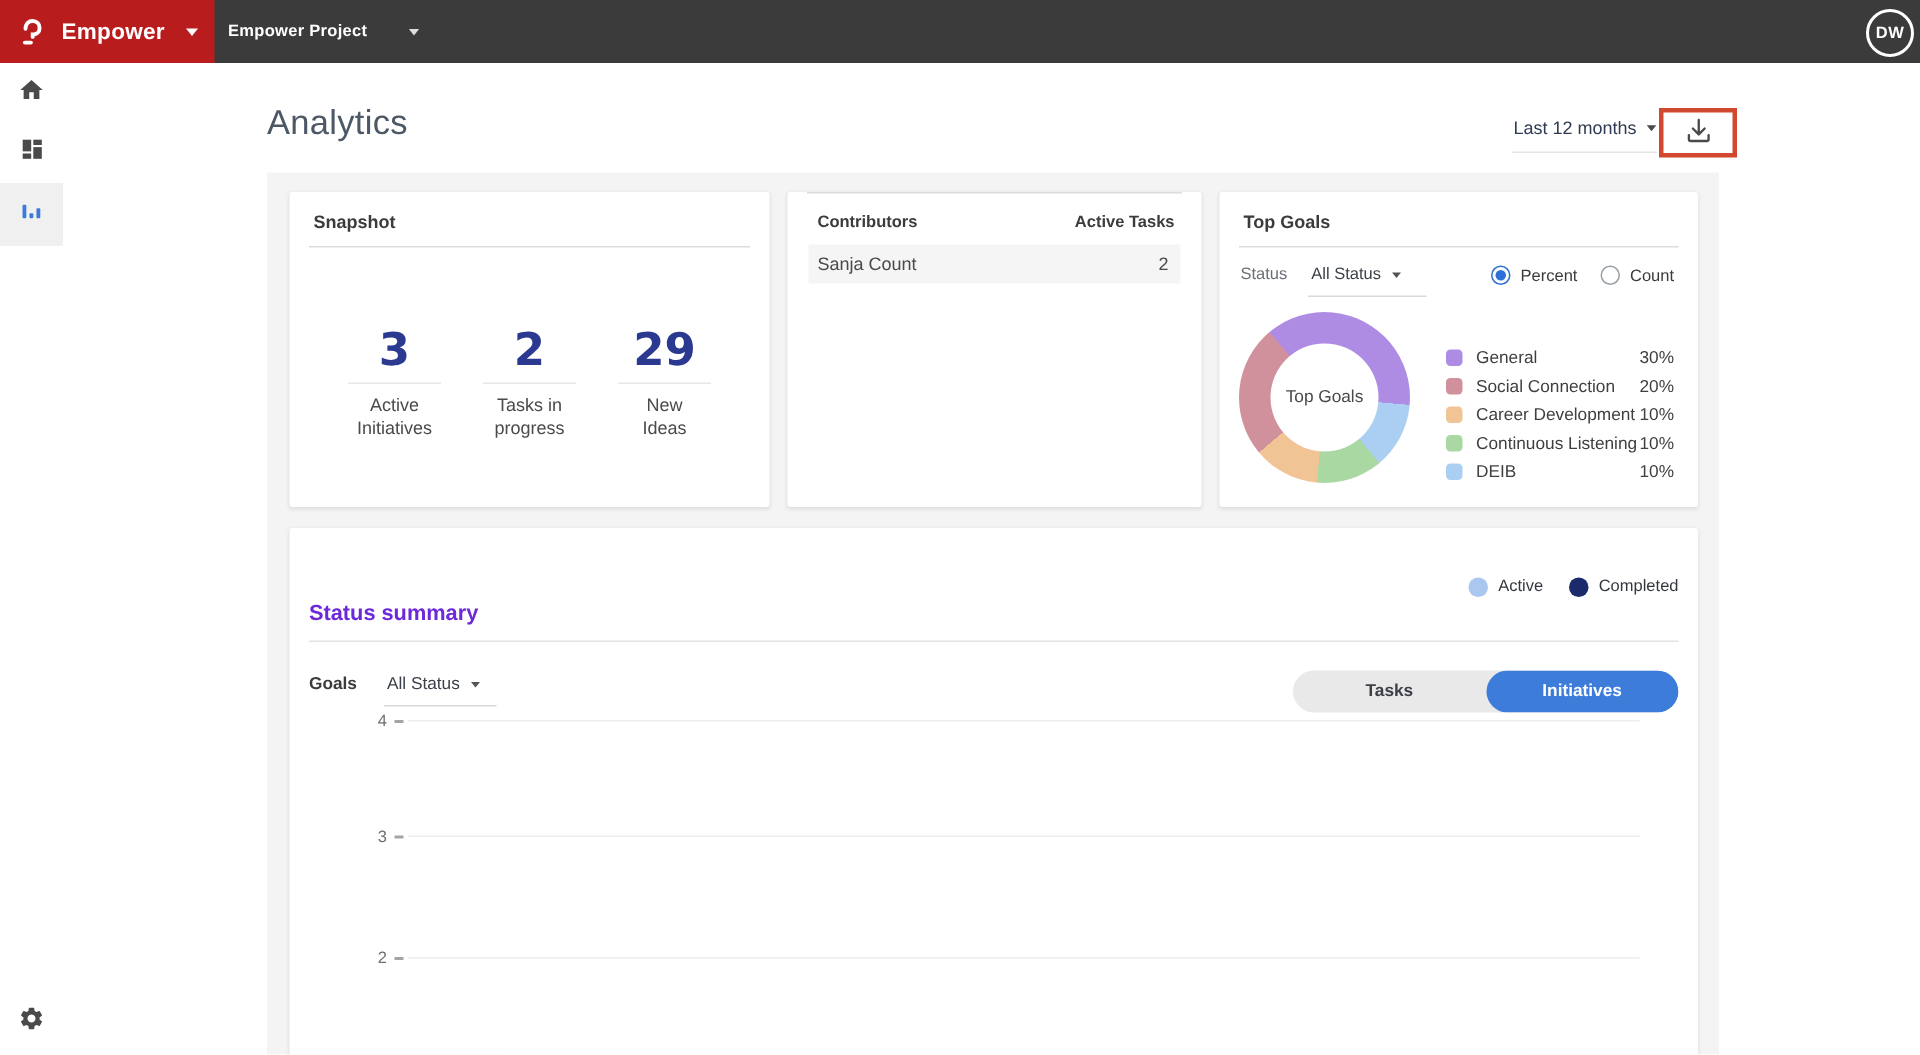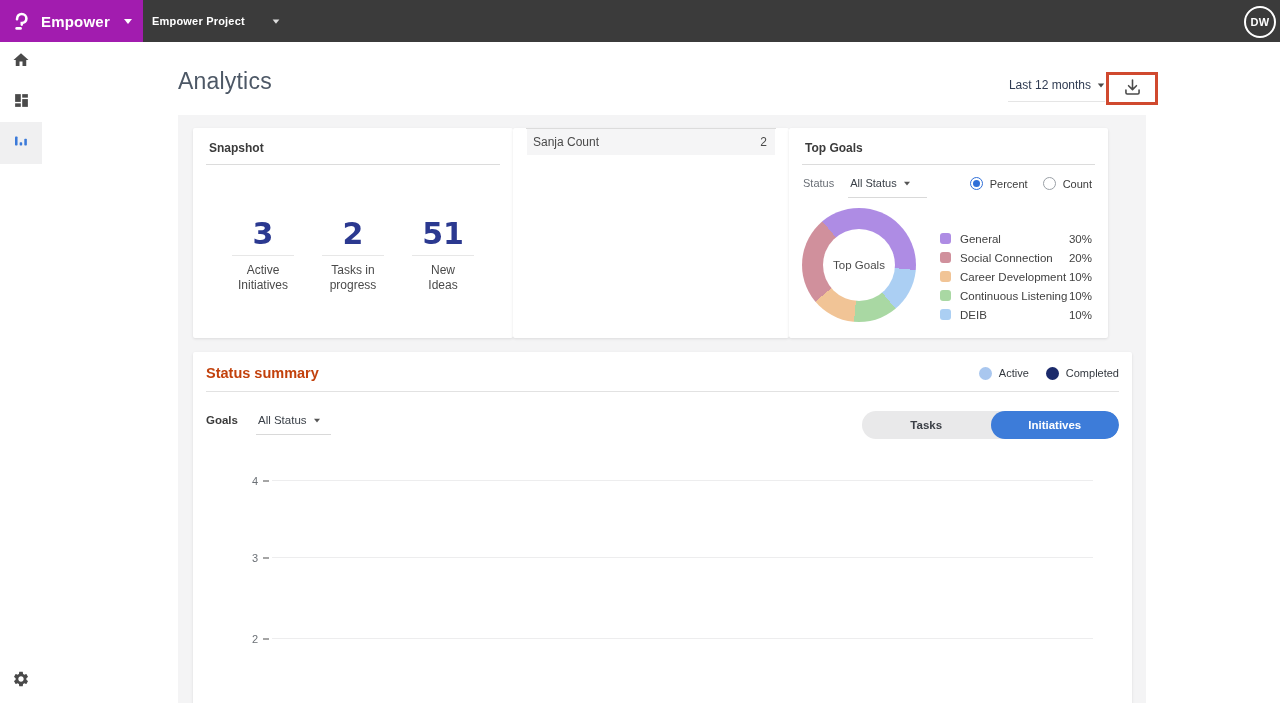--- a/index.html
+++ b/index.html
@@ -1,20 +1,20 @@
 <!DOCTYPE html>
 <html><head>
 <meta charset="utf-8">
 <style>
   html,body{margin:0;padding:0;}
   body{width:1280px;height:703px;position:relative;overflow:hidden;background:#fff;
        font-family:"Liberation Sans",sans-serif;-webkit-font-smoothing:antialiased;}
   
   .topbar{position:absolute;top:0;left:0;right:0;height:42px;background:#3b3b3b;display:flex;align-items:center;z-index:5;}
-  .brand{width:143px;height:42px;background:#a21caf;display:flex;align-items:center;padding-left:13px;box-sizing:border-box;cursor:pointer;}
+  .brand{width:143px;height:42px;background:#b91c1c;display:flex;align-items:center;padding-left:13px;box-sizing:border-box;cursor:pointer;}
   .brand-logo{margin-right:11px;display:flex;}
   .brand-name{color:#fff;font-weight:bold;font-size:15px;letter-spacing:.2px;}
   .caret{width:0;height:0;border-left:4px solid transparent;border-right:4px solid transparent;border-top:5px solid currentColor;display:inline-block;}
   .brand .caret{color:#fff;margin-left:14px;}
   .project-select{display:flex;align-items:center;justify-content:space-between;margin-left:9px;width:128px;color:#fff;font-size:11px;font-weight:bold;letter-spacing:.2px;cursor:pointer;}
   .project-select .caret{color:#ddd;transform:scale(.85);}
   .avatar{position:absolute;right:4px;top:6px;width:28px;height:28px;border:2px solid #fff;border-radius:50%;color:#fff;font-size:11px;font-weight:bold;display:flex;align-items:center;justify-content:center;letter-spacing:.3px;cursor:pointer;}
   
   .sidebar{position:absolute;top:42px;left:0;width:42px;bottom:0;background:#fff;z-index:4;}
   .side-item{width:42px;height:40px;display:flex;align-items:center;justify-content:center;cursor:pointer;}
@@ -22,21 +22,21 @@
   .side-item.settings{position:absolute;bottom:2px;left:0;}
   
   .page-title{position:absolute;left:178px;top:68px;font-size:23px;font-weight:500;color:#4d5866;letter-spacing:.2px;}
   .range-select{position:absolute;left:1008px;top:78px;width:97px;display:flex;align-items:center;justify-content:flex-end;gap:6px;
                 font-size:12px;font-weight:500;color:#2f3b52;border-bottom:1px solid #e5e5e5;padding-bottom:9px;cursor:pointer;}
   .range-select .caret{color:#4a4a4a;transform:scale(.8);}
   .dl-highlight{position:absolute;left:1106px;top:72px;width:52px;height:33px;border:3px solid #d0492f;box-sizing:border-box;display:flex;align-items:center;justify-content:center;}
   .dl-btn{display:flex;align-items:center;justify-content:center;width:100%;height:100%;cursor:pointer;background:transparent;border:none;}
   
   .container{position:absolute;left:178px;top:115px;width:968px;bottom:0;background:#f4f4f5;box-sizing:border-box;padding:13px 14px 0 15px;}
-  .cards-row{display:flex;height:210px;}
+  .cards-row{display:flex;gap:12px;height:210px;}
   .card{background:#fff;border-radius:2px;box-shadow:0 1px 3px rgba(0,0,0,.10);box-sizing:border-box;}
   .card-title{font-size:12px;font-weight:bold;color:#3b3b3b;padding:13px 16px 9px;}
   .card-divider{border-top:1px solid #dcdcdc;margin:0 13px;}
   
   .card.snapshot{width:320px;}
   .stats{display:flex;justify-content:center;gap:12px;margin-top:52px;text-align:center;}
   .stat{width:78px;}
   .stat-value{font-size:30px;font-weight:bold;color:#2b3990;font-family:"DejaVu Sans",sans-serif;line-height:1.1;}
   .stat-rule{border-top:1px solid #e7e7e7;margin:5px 8px 7px;}
   .stat-label{font-size:12px;color:#4a4a4a;line-height:1.25;white-space:pre-line;}
@@ -59,21 +59,21 @@
   .tg-body{display:flex;margin-top:10px;}
   .donut{width:114px;height:114px;border-radius:50%;margin-left:13px;position:relative;flex:none;}
   .donut-hole{position:absolute;inset:21px;background:#fff;border-radius:50%;display:flex;align-items:center;justify-content:center;font-size:11.5px;color:#4a4a4a;}
   .tg-legend{flex:1;margin:21px 16px 0 24px;}
   .legend-row{display:flex;align-items:center;height:19px;font-size:11.5px;color:#3f3f3f;}
   .swatch{width:11px;height:11px;border-radius:3px;margin-right:9px;flex:none;}
   .legend-label{flex:1;}
   
   .ss-card{margin-top:14px;height:560px;position:relative;}
   .ss-head{display:flex;align-items:center;padding:13px 13px 10px;}
-  .ss-title{font-size:14.5px;font-weight:bold;color:#c2410c;}
+  .ss-title{font-size:14.5px;font-weight:bold;color:#6d28d9;margin-top:36px;}
   .ss-legend{margin-left:auto;display:flex;align-items:center;gap:17px;font-size:11px;color:#33383f;}
   .ss-legend-item{display:flex;align-items:center;gap:7px;}
   .dot{width:13px;height:13px;border-radius:50%;flex:none;}
   .ss-divider{border-top:1px solid #e2e2e2;margin:0 13px;}
   .ss-controls{display:flex;align-items:flex-start;margin:19px 13px 0;}
   .goals-label{font-size:11.5px;font-weight:bold;color:#3b3b3b;margin-right:18px;padding-top:3px;}
   .ss-status-value{font-size:11.5px;color:#3b4149;font-weight:500;display:flex;align-items:center;gap:6px;border-bottom:1px solid #d9d9d9;padding:3px 10px 8px 2px;cursor:pointer;}
   .ss-status-value .caret{color:#555;transform:scale(.75);}
   .toggle{margin-left:auto;display:flex;width:257px;height:28px;background:#e9e9ea;border-radius:14px;overflow:hidden;}
   .toggle-opt{flex:1;display:flex;align-items:center;justify-content:center;font-size:11.5px;font-weight:bold;color:#3b3f46;border-radius:14px;cursor:pointer;}
@@ -170,30 +170,34 @@
             <div class="stat-label">Active
 Initiatives</div>
           </div>
           <div class="stat">
             <div class="stat-value">2</div>
             <div class="stat-rule"></div>
             <div class="stat-label">Tasks in
 progress</div>
           </div>
           <div class="stat">
-            <div class="stat-value">51</div>
+            <div class="stat-value">29</div>
             <div class="stat-rule"></div>
             <div class="stat-label">New
 Ideas</div>
           </div>
         </div>
     </div>
 
     <div class="card contributors">
       <div class="card-divider"></div>
+      <div class="tc-head">
+        <span>Contributors</span>
+        <span>Active Tasks</span>
+      </div>
       <div id="tc-body">
           <div class="tc-row">
             <span>Sanja Count</span>
             <span>2</span>
           </div>
         </div>
     </div>
 
     <div class="card topgoals">
       <div class="card-title">Top Goals</div>

